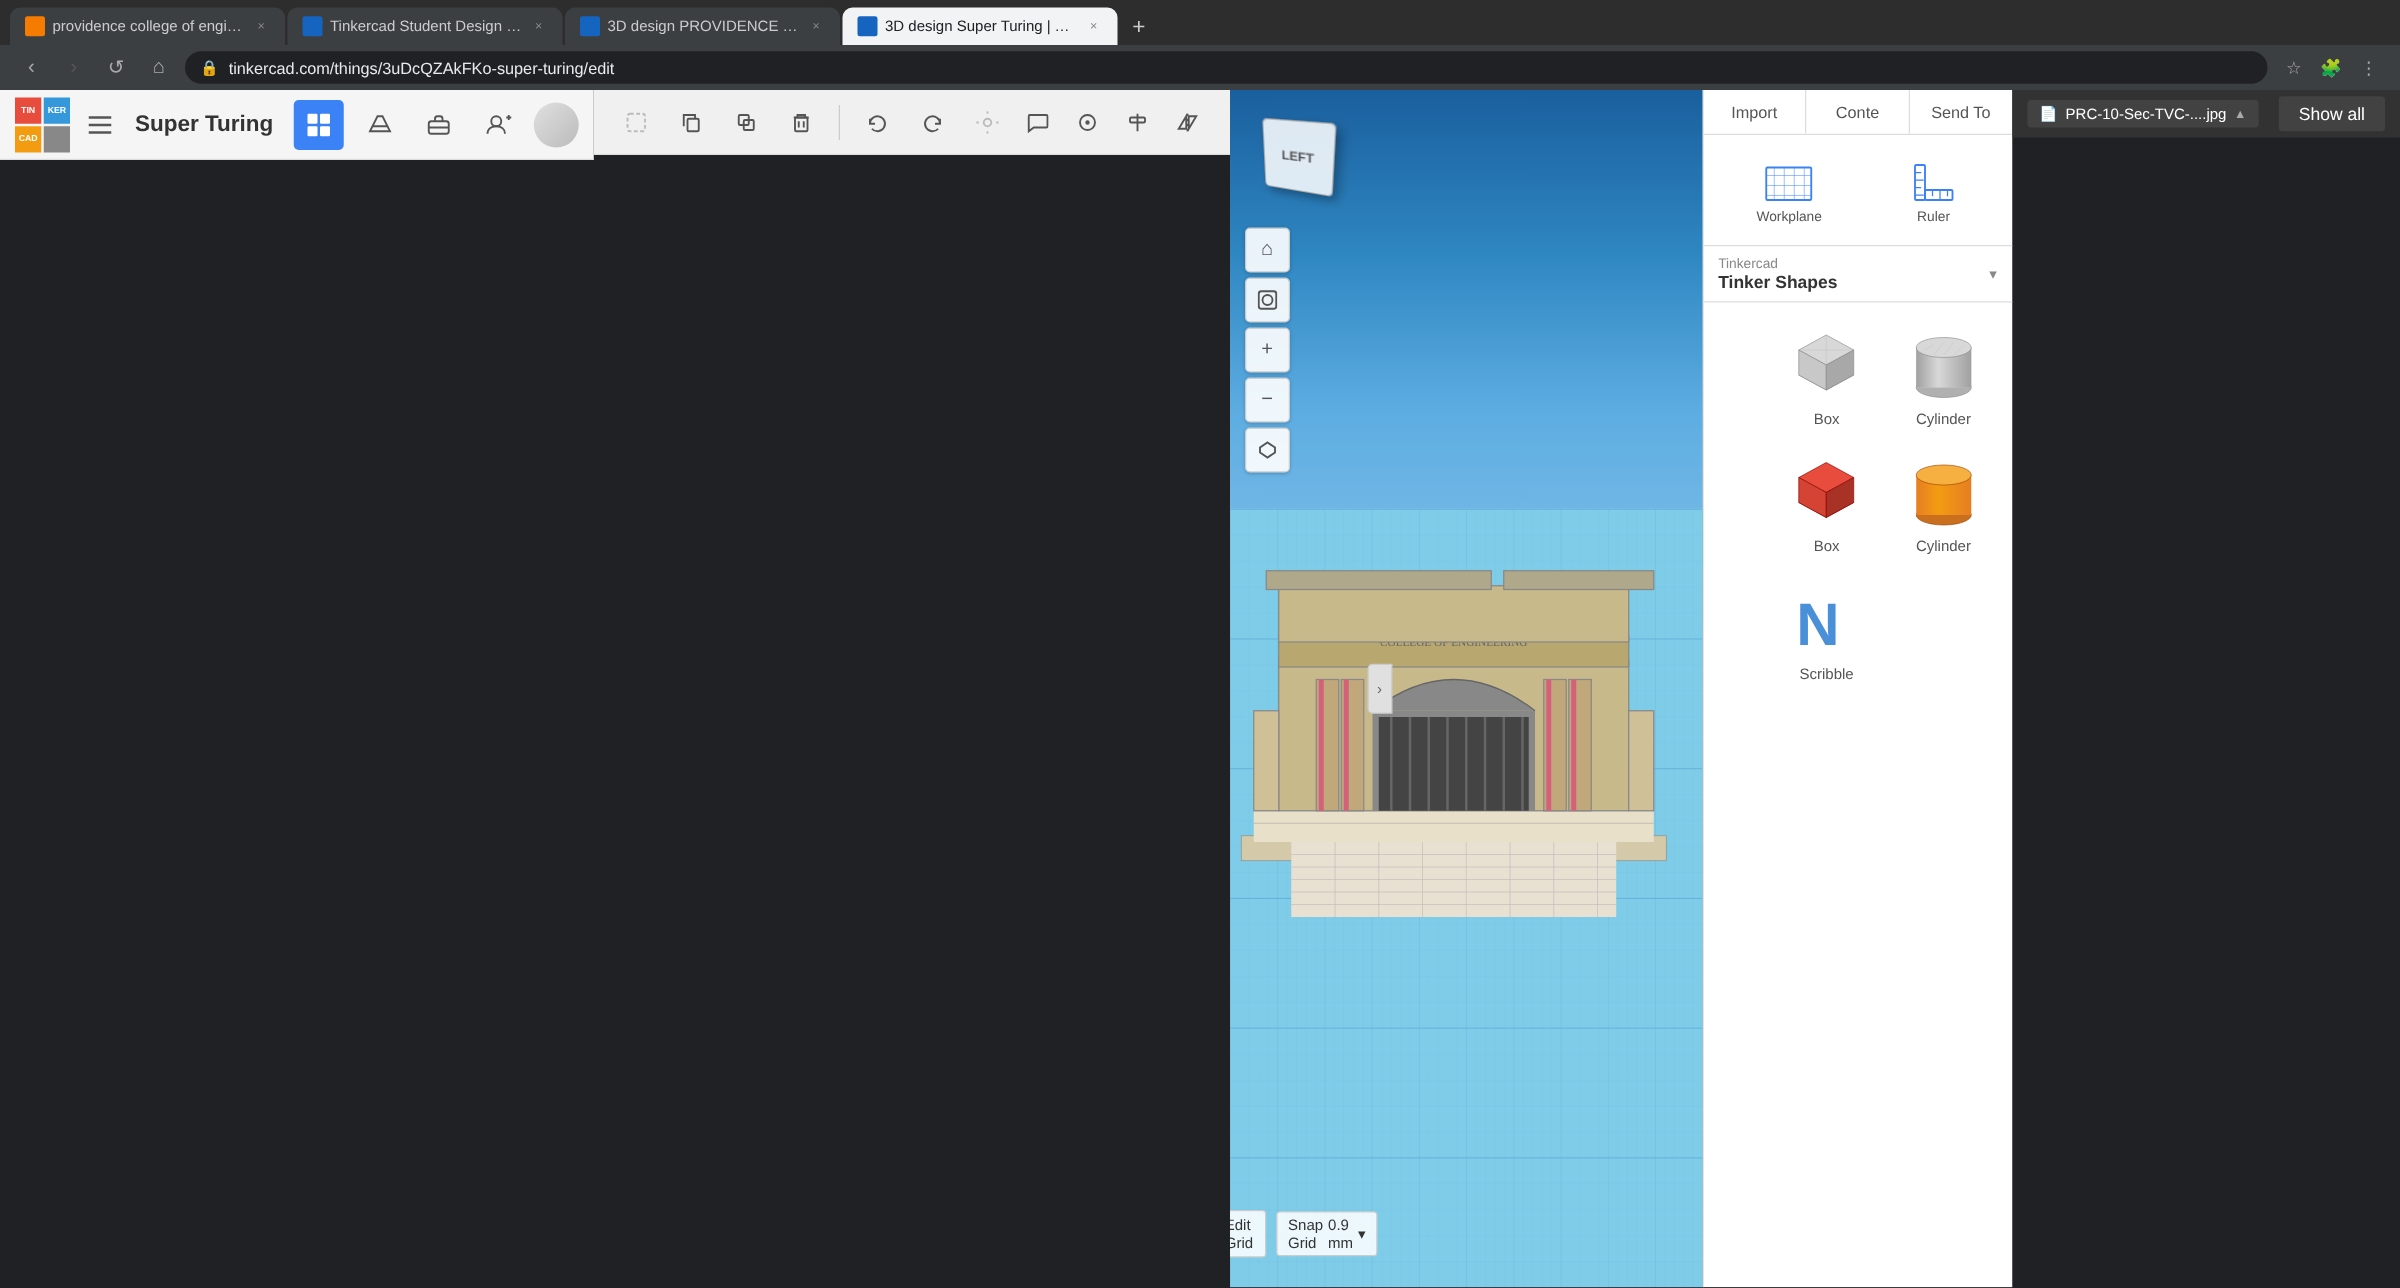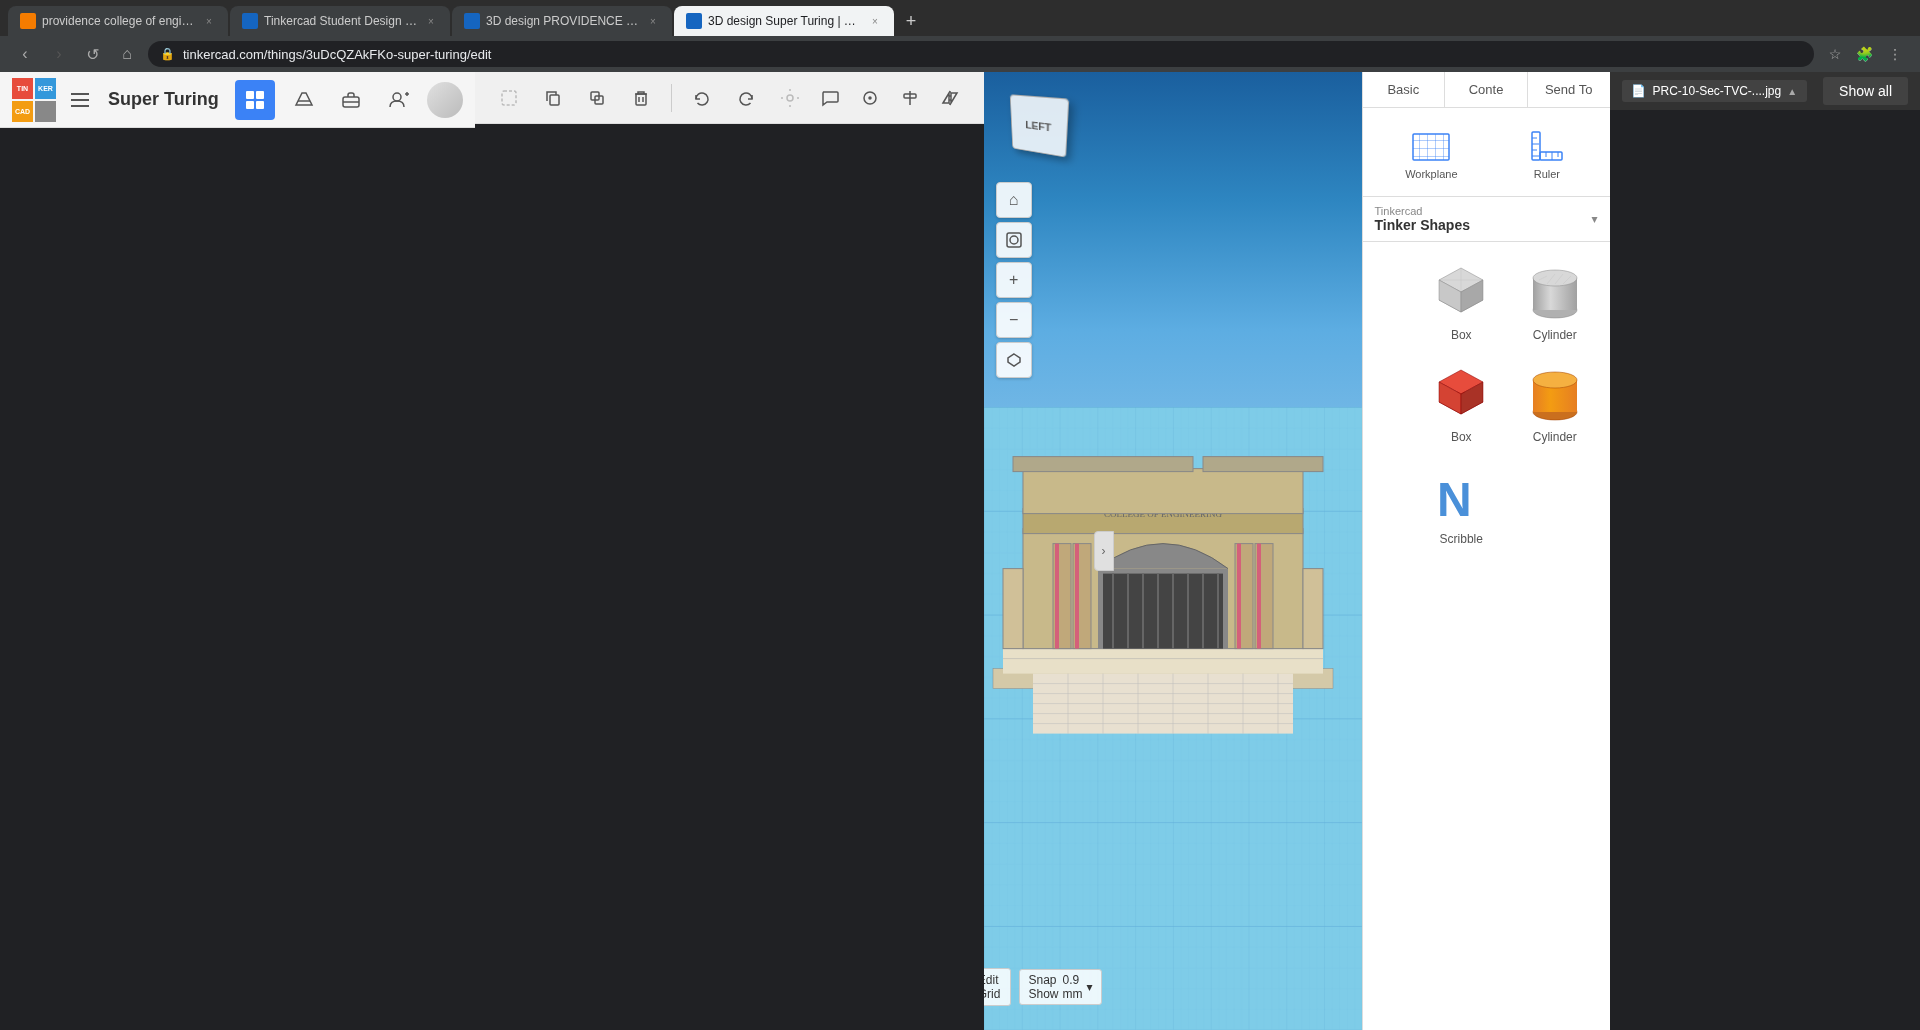--- a/index.html
+++ b/index.html
@@ -403,31 +403,31 @@
         </div>
       </div>
 
       <div class="panel-collapse-btn">›</div>
 
       <div class="bottom-info">
         <div class="edit-grid-btn">
           <span>Edit Grid</span>
         </div>
         <div class="snap-grid">
-          <span>Snap Show</span>
+          <span>Snap Grid</span>
           <span>0.9 mm</span>
           <span>▾</span>
         </div>
       </div>
     </div>
 
     <div class="right-panel">
 
       <div class="panel-actions">
-        <button class="panel-action-btn">Basic</button>
+        <button class="panel-action-btn">Import</button>
         <button class="panel-action-btn">Conte</button>
         <button class="panel-action-btn">Send To</button>
       </div>
 
       <div class="panel-top-icons">
         <div class="panel-icon-btn">
           <svg width="40" height="40" viewBox="0 0 40 40">
 
             <defs>
               <pattern id="wpGrid" width="8" height="8" patternUnits="userSpaceOnUse">

